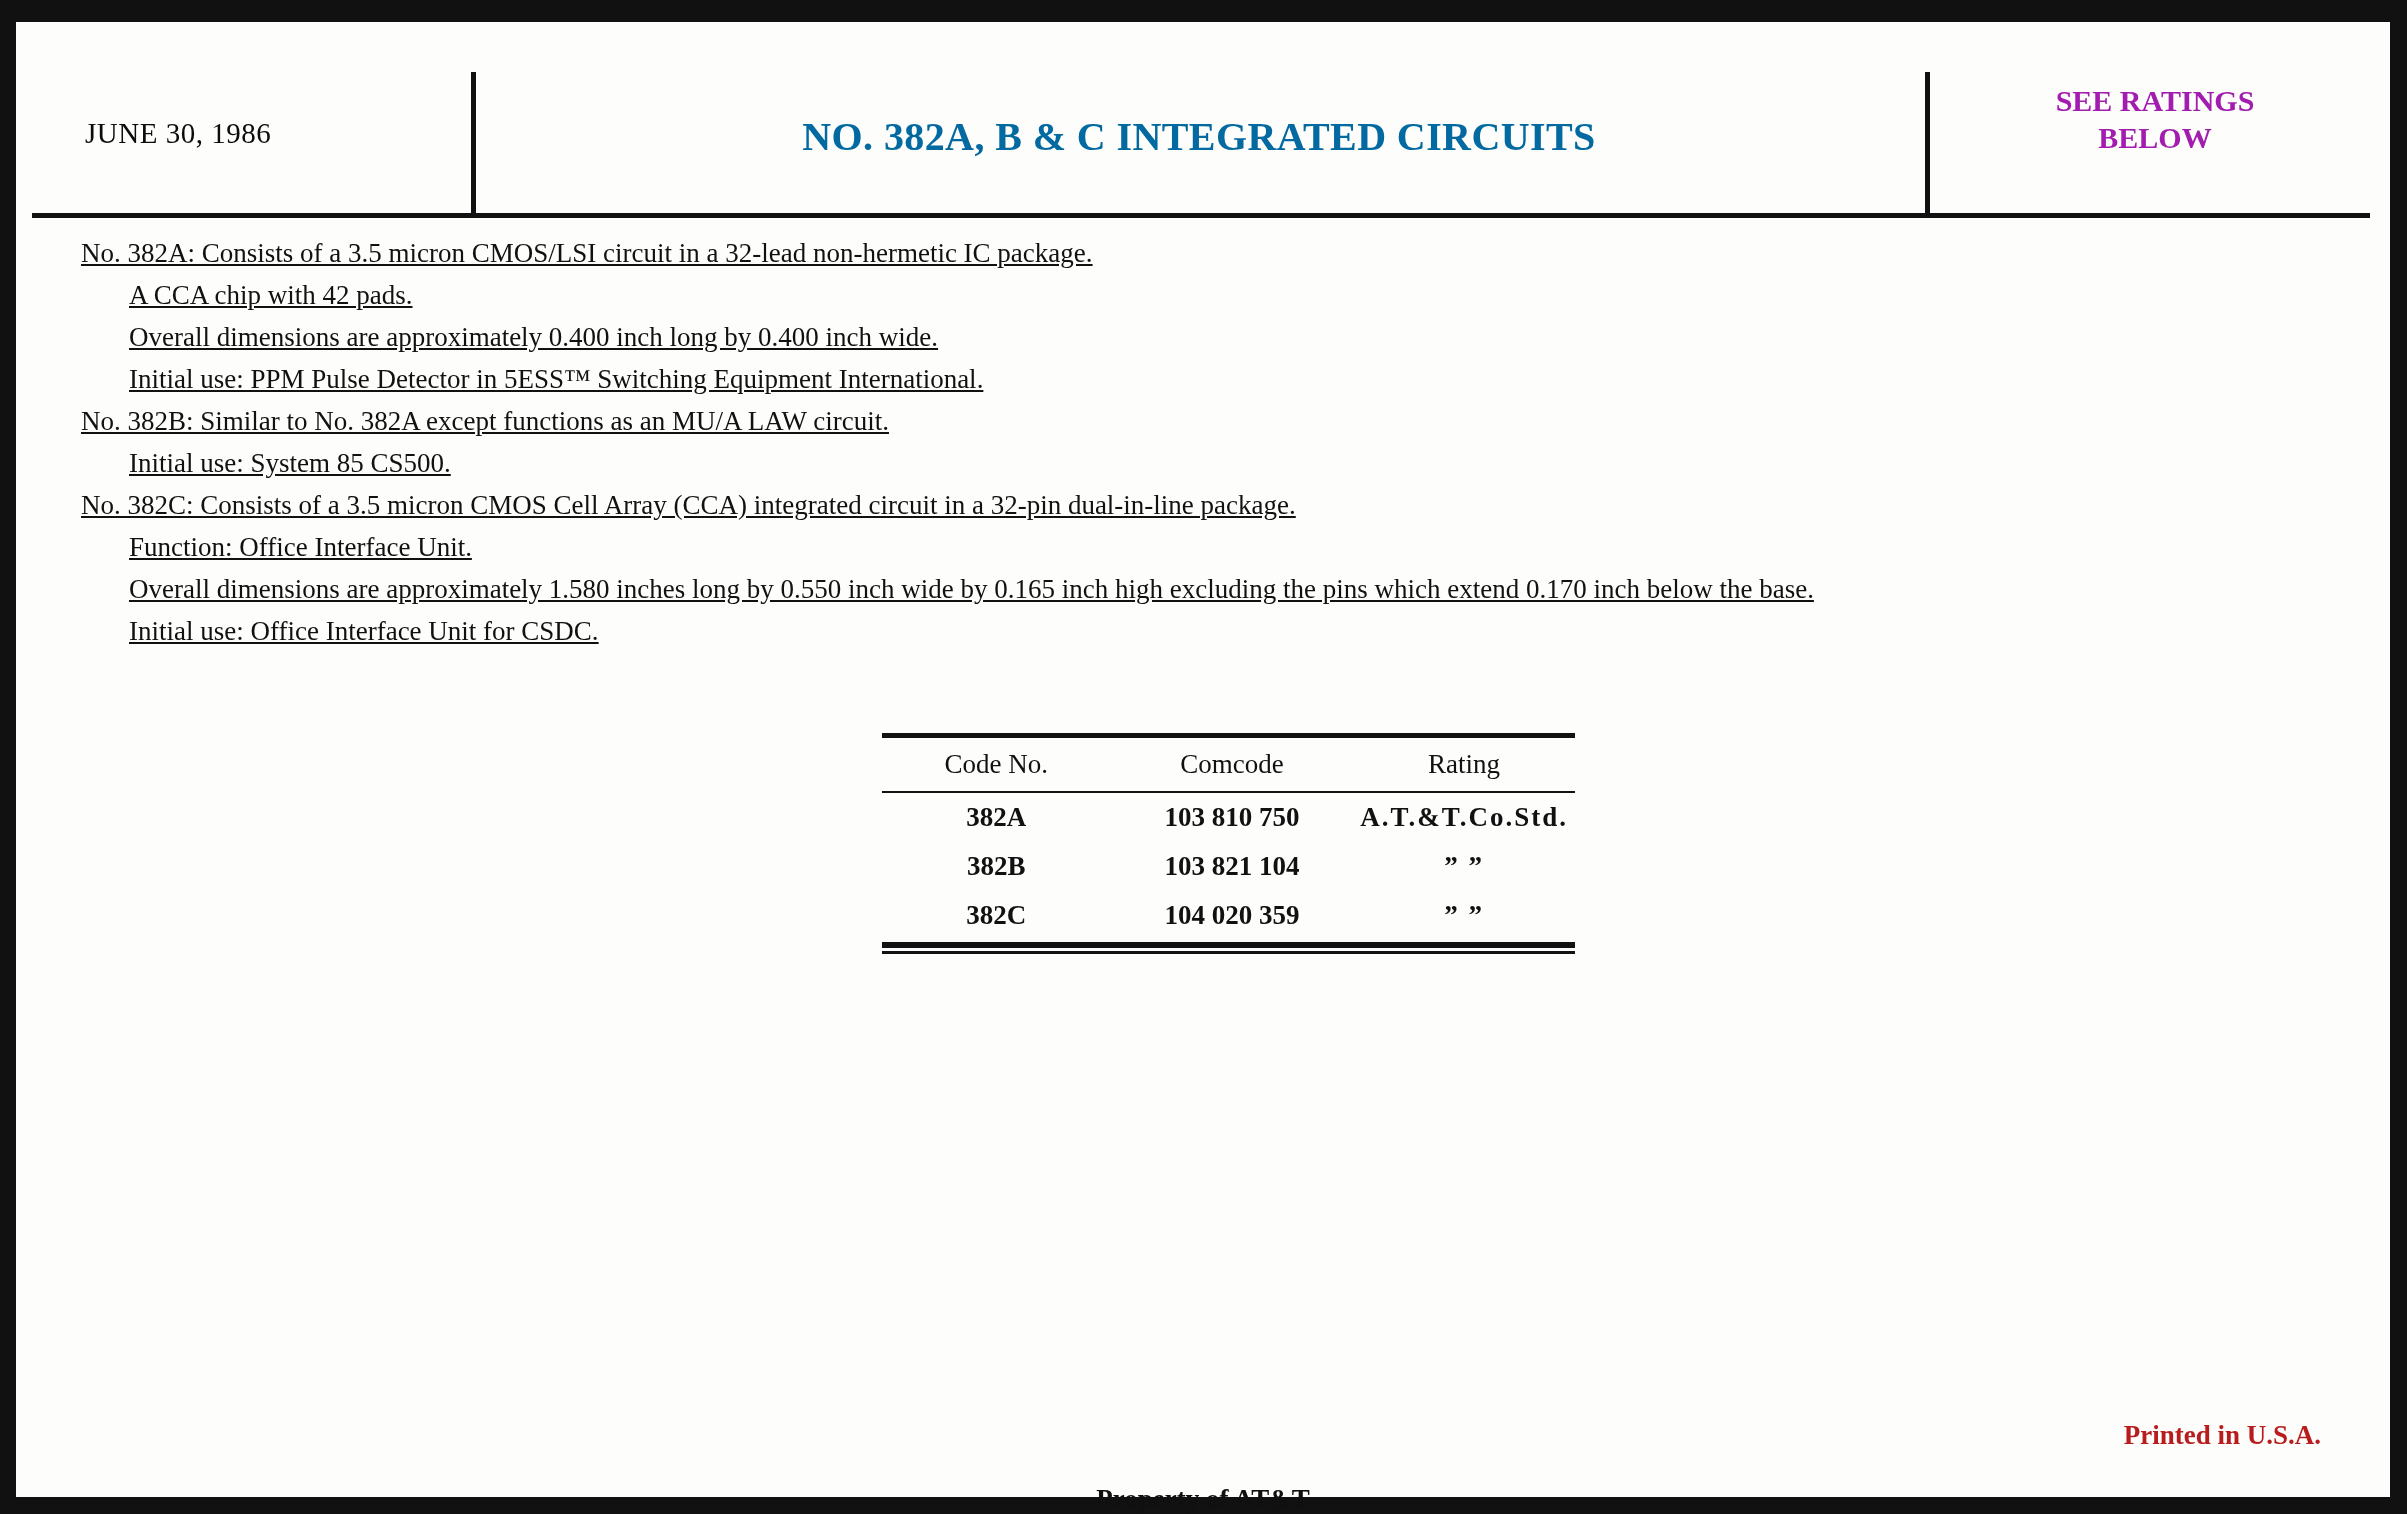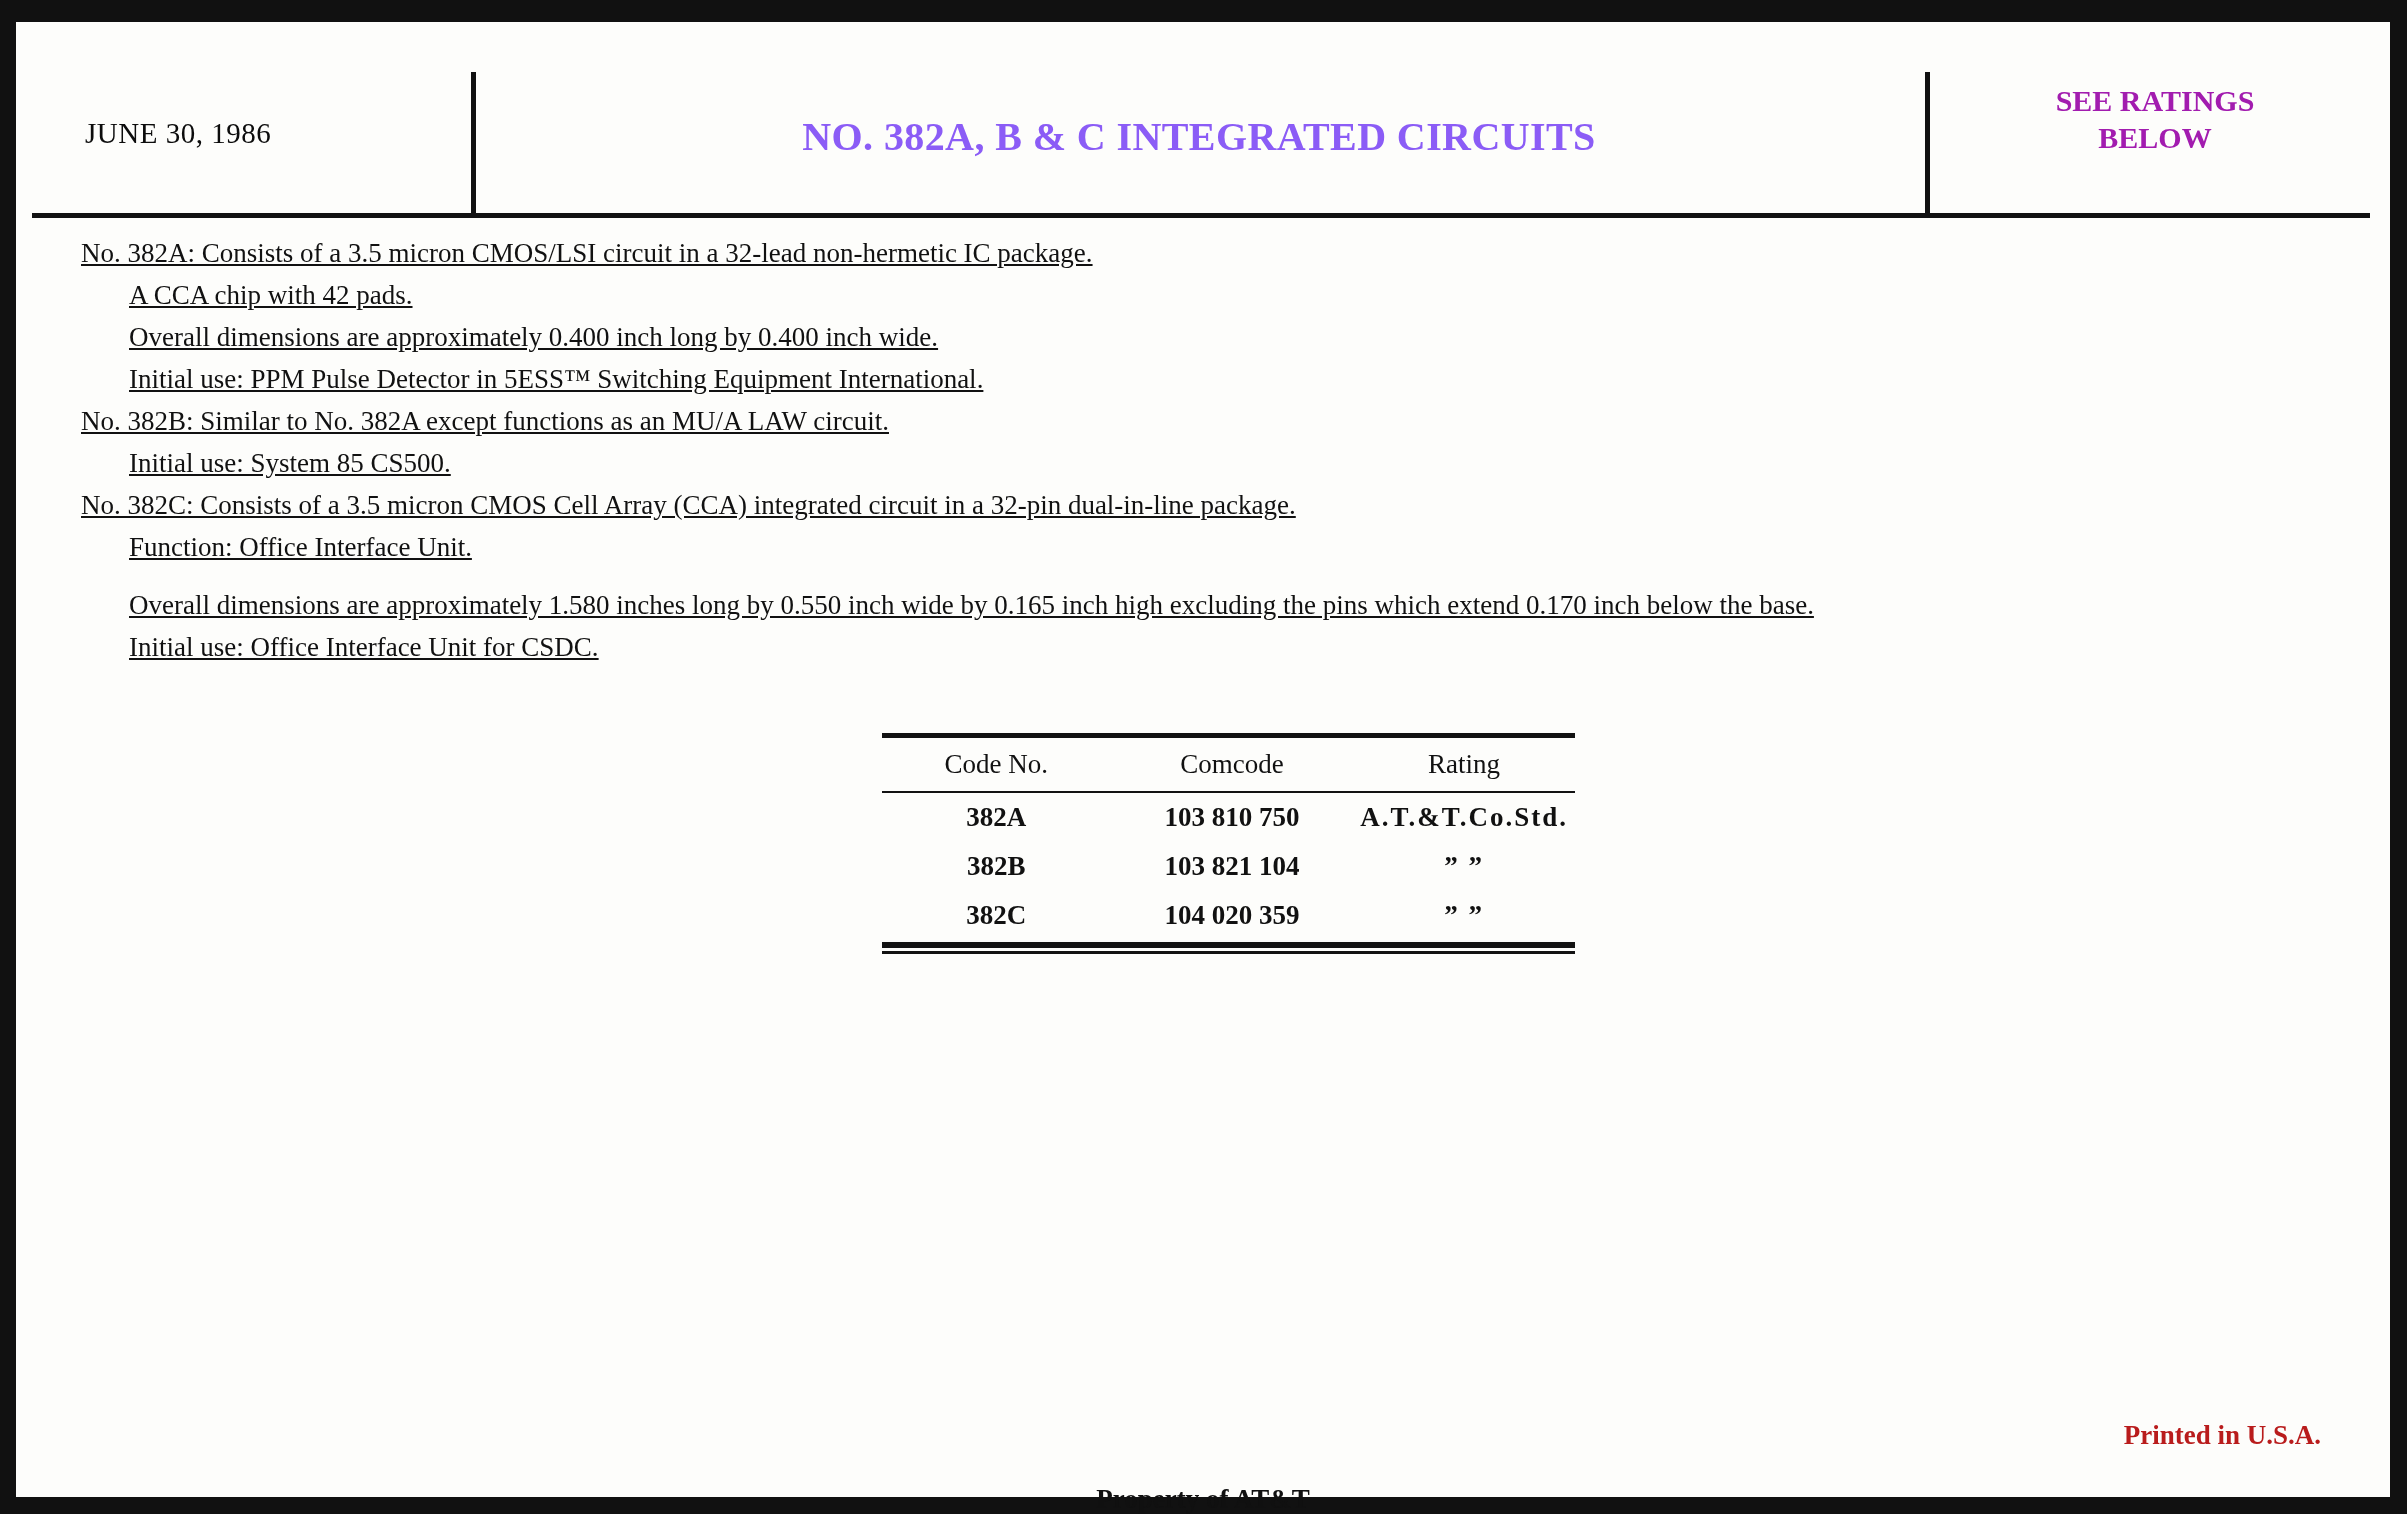--- a/index.html
+++ b/index.html
@@ -61,21 +61,21 @@
   }
   .header-title {
     position: absolute;
     left: 465px;
     top: 91px;
     width: 1436px;
     text-align: center;
     font-size: 40px;
     font-weight: bold;
     letter-spacing: 0.4px;
-    color: #8b5cf6;
+    color: #0369a1;
   }
   .header-note {
     position: absolute;
     left: 1926px;
     top: 61px;
     width: 426px;
     text-align: center;
     font-size: 30px;
     font-weight: bold;
     line-height: 1.22;
@@ -102,21 +102,20 @@
   }
   .line {
     white-space: nowrap;
     text-decoration: underline;
   }
   .line.indent {
     padding-left: 48px;
   }
   .line.wide {
     white-space: normal;
-    margin-top: 16px;
   }
 
   
   .ratings-table {
     position: absolute;
     left: 866px;
     top: 711px;
     width: 693px;
   }
   .tbl-rule-top {

